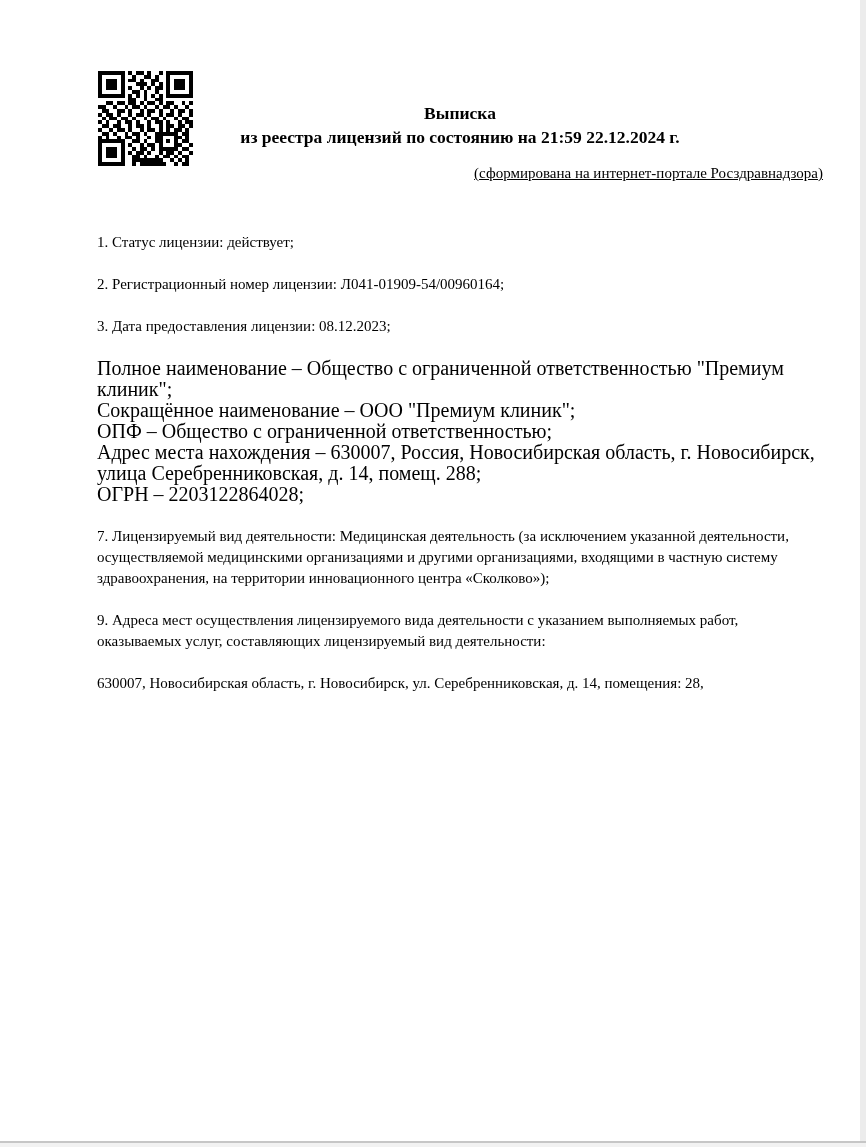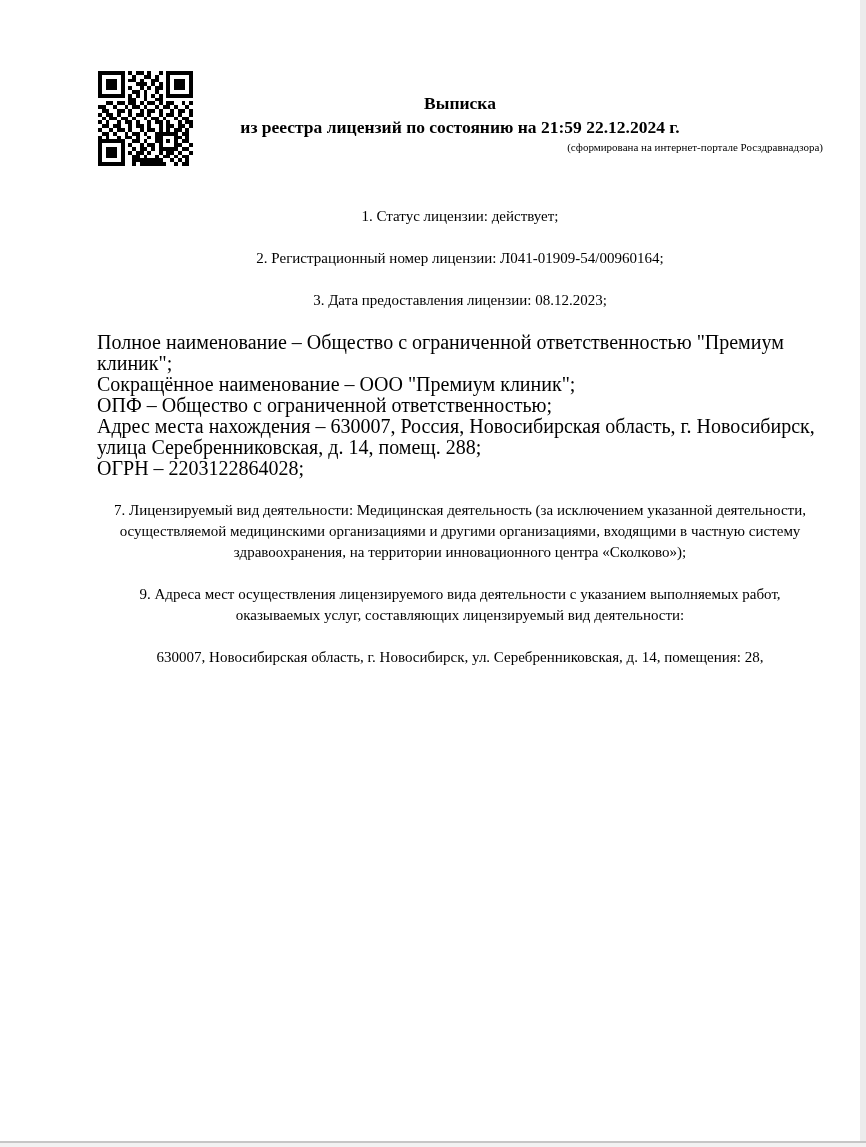--- a/index.html
+++ b/index.html
@@ -39,42 +39,44 @@
     left: 98px;
     top: 71px;
     width: 95px;
     height: 95px;
   }
   .qr svg { display: block; }
   .qr svg rect { fill: #000000; }
   .content {
     position: absolute;
     left: 97px;
-    top: 0;
+    top: 10px;
     width: 726px;
     padding-top: 92px;
     box-sizing: content-box;
   }
   .doc-title {
     text-align: center;
     font-weight: bold;
     font-size: 17.5px;
     line-height: 23.5px;
   }
   .doc-subtitle {
     text-align: right;
-    font-size: 11px;
+    font-size: 15px;
     line-height: 17px;
+    margin-top: 16px;
     margin-bottom: 50px;
+    text-decoration: underline;
   }
   .content p {
     font-size: 15px;
     line-height: 21px;
     margin: 0 0 21px 0;
-    text-align: center;
+    text-align: left;
   }
   .org-block {
     font-size: 20px;
     line-height: 21px;
     margin: 0 0 21px 0;
   }
 </style>
 </head>
 <body>
 

